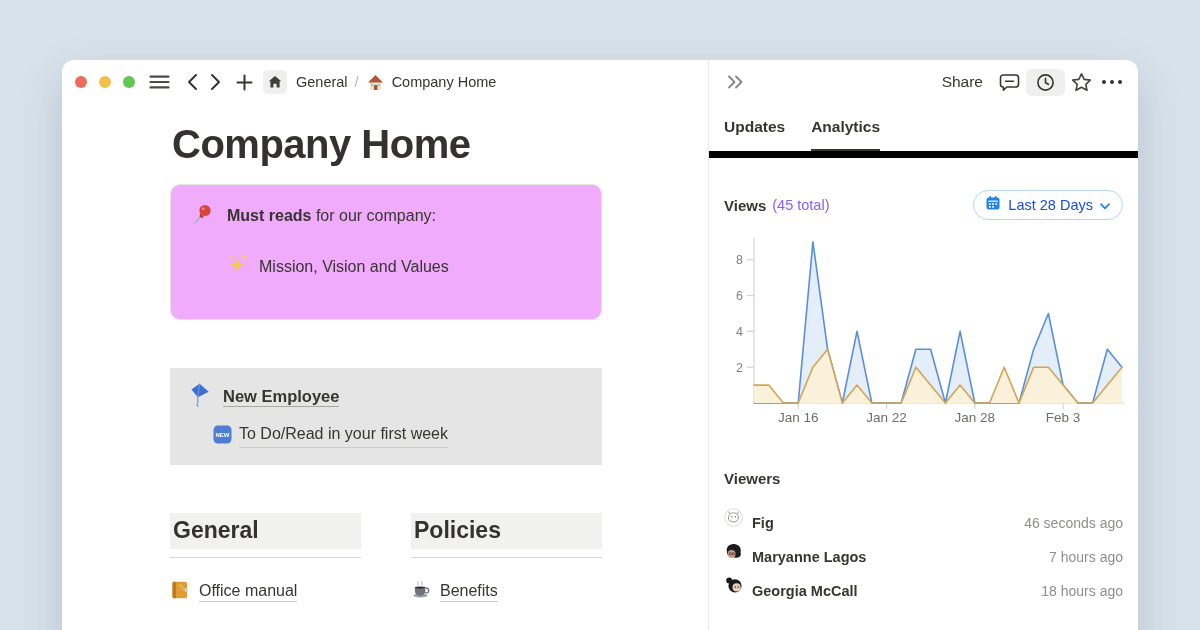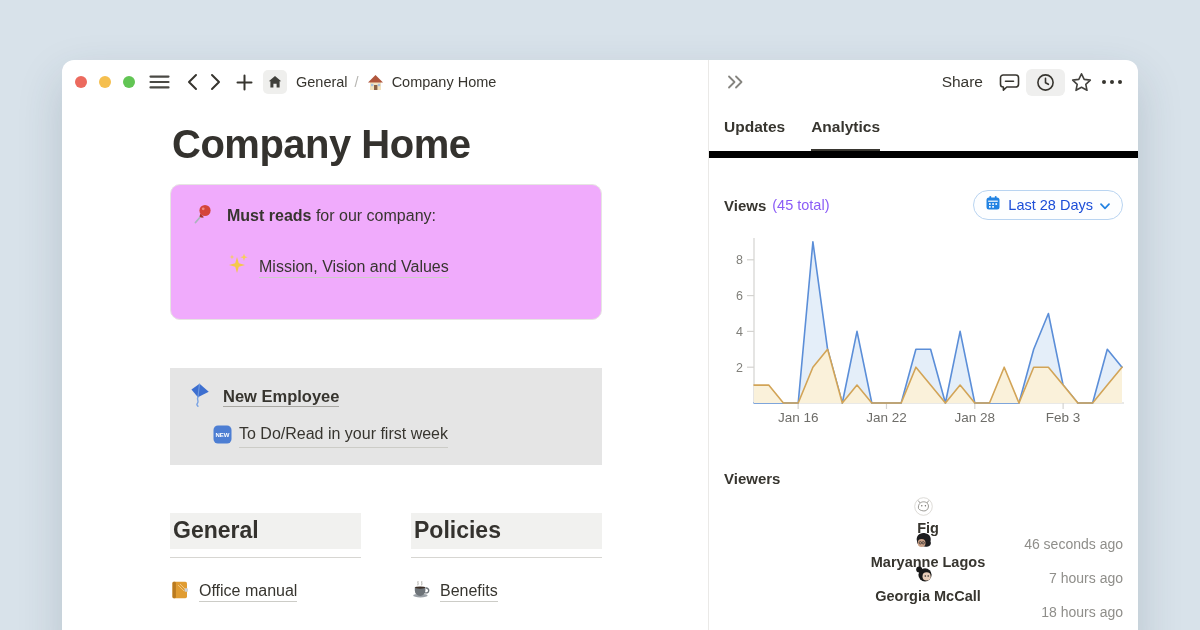--- a/index.html
+++ b/index.html
@@ -48,21 +48,21 @@
   .views-label { font-size:15px; font-weight:700; }
   .views-total { font-size:14.5px; color:#8b5cf6; margin-left:6px; }
   .range-pill { margin-left:auto; display:flex; align-items:center; gap:7px; padding:4px 12px 5px 11px;
                 border:1px solid #b9d4f1; border-radius:15px; color:#1d4ed8; font-size:14.5px; font-weight:500;
                 background:#fdfeff; cursor:pointer; }
   .chart-wrap { margin-top:6px; padding-left:15px; }
   .ylab { font-size:12.5px; fill:#81807b; }
   .xlab { font-size:13.5px; fill:#6e6d69; }
   .viewers-h { margin:38px 15px 0; font-size:15px; font-weight:700; }
   .viewer-rows { margin:10px 15px 0; }
-  .viewer-row { height:34px; display:flex; align-items:center;flex-direction:column; }
+  .viewer-row { height:34px; display:flex; align-items:flex-end; }
   .viewer-name { margin-left:9px; font-size:14.5px; font-weight:600; }
   .viewer-time { margin-left:auto; font-size:14px; color:#8f8e8a; }
 </style>
 </head>
 <body>
 
 <div class="window">
 
   <div class="main">
 

